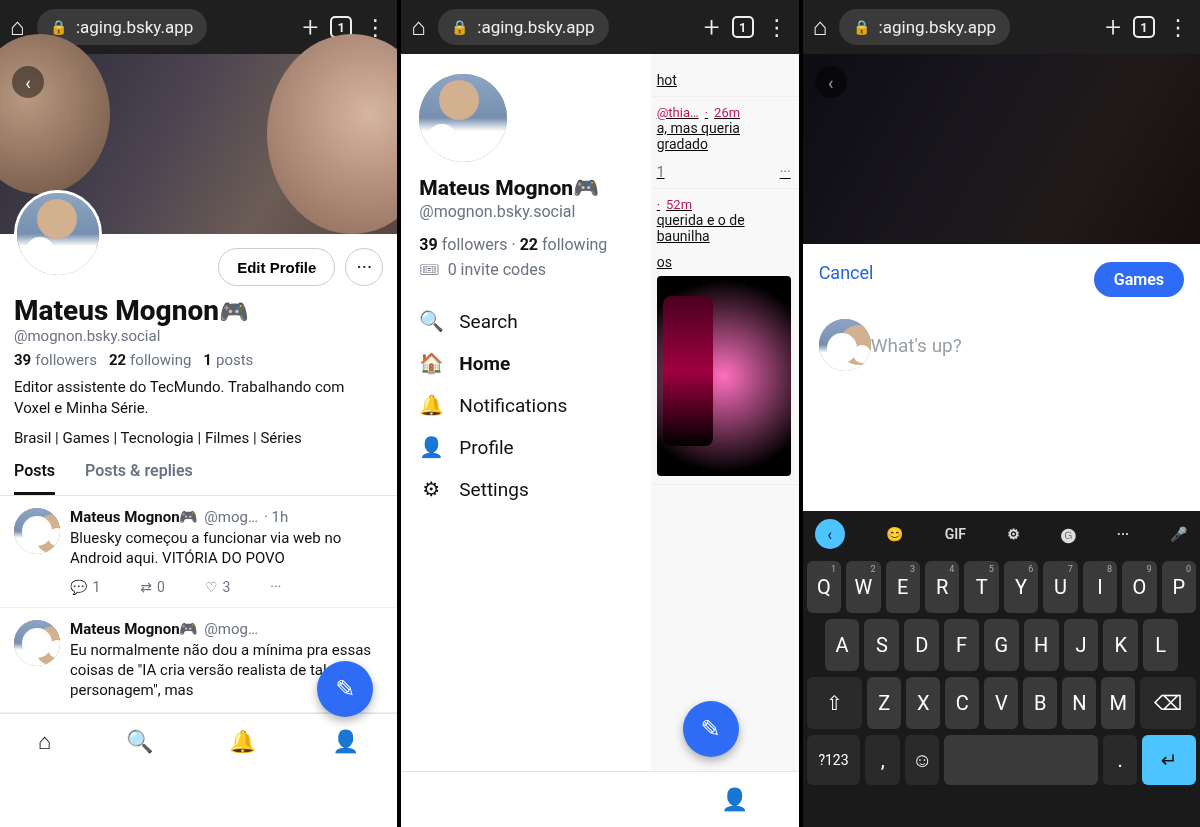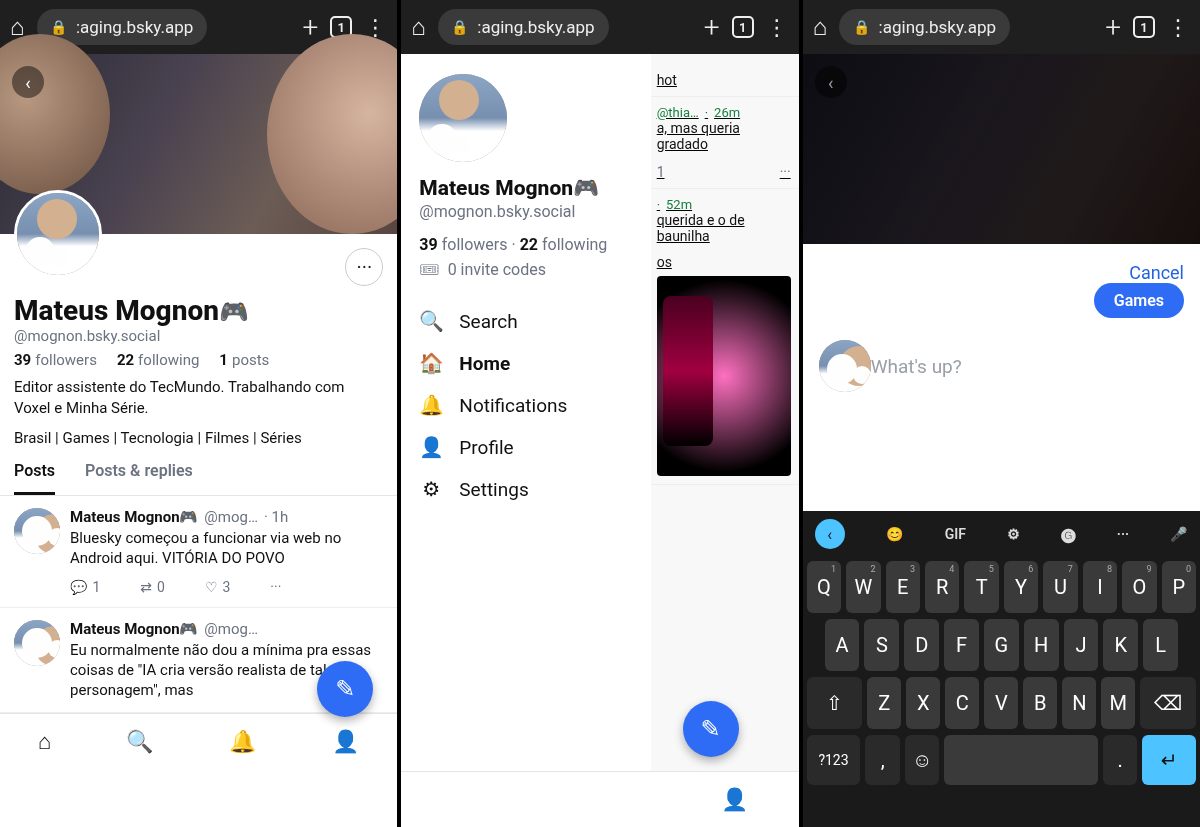--- a/index.html
+++ b/index.html
@@ -113,21 +113,21 @@
     border: 1px solid #ccc;
     border-radius: 50%;
     background: #fff;
     display:flex;align-items:center;justify-content:center;
     font-size: 20px; color:#222;
   }
   .profile-name-row { padding: 8px 14px 0; }
   .profile-name { font-size: 28px; font-weight: 800; color: #111; }
   .ctl { font-size: 24px; }
   .handle { color: #6b7280; font-size: 15px; padding: 0 14px; }
-  .stats { display: flex; gap: 20px; padding: 6px 14px 0; font-size: 15px; color:#6b7280; }
+  .stats { display: flex; gap: 12px; padding: 6px 14px 0; font-size: 15px; color:#6b7280; }
   .stats b { color: #111; font-weight: 700; margin-right: 4px; }
   .bio { padding: 8px 14px 0; font-size: 15px; color:#111; line-height: 1.4; }
   .bio-tags { padding: 10px 14px 0; font-size: 15px; color:#111; }
   .tabs { display: flex; gap: 30px; padding: 14px 14px 0; border-bottom: 1px solid #e5e5e5; }
   .tab { padding-bottom: 12px; color:#6b7280; font-size: 16px; font-weight:600; }
   .tab.active { color:#111; border-bottom: 3px solid #111; }
 
   .post { display: flex; gap: 10px; padding: 12px 14px; border-bottom:1px solid #eee; }
   .post-avatar { width:46px; height:46px; border-radius:50%; background:#888; flex-shrink:0; overflow:hidden; }
   .post-body { flex:1; min-width:0; }
@@ -163,21 +163,21 @@
   
   .pane2-bg {
     position:absolute; inset:54px 0 0 0;
     background: #fff;
   }
   .feed-under {
     position:absolute; right:0; top:0; width: 150px; bottom:0;
     background:#f8f8f8; padding-top:10px;text-decoration:underline;
   }
   .feed-under .fu-item { padding:8px; border-bottom:1px solid #eee; font-size:14px; color:#111; }
-  .fu-meta { color:#15803d; font-size:13px; display:flex; gap:6px; }
+  .fu-meta { color:#be185d; font-size:13px; display:flex; gap:6px; }
   .fu-img { height:200px; background: radial-gradient(circle at 50% 50%, #ff70c0, #000 80%); border-radius:4px; margin-top:6px; position:relative; }
   .fu-img::before { content:''; position:absolute; left:6px; top:20px; width:50px; height:150px; background: linear-gradient(180deg,#4a0020,#a00040, #000); border-radius:8px; }
   .fu-dots { color:#6b7280; }
 
   .drawer {
     position:absolute; left:0; top:0; bottom:0; width: 250px;
     background:#fff;
     padding: 20px 18px 16px;
     display:flex; flex-direction:column;
   }
@@ -211,21 +211,21 @@
     background: linear-gradient(120deg, #151520 0%, #2a2530 40%, #352a2a 70%, #251815 100%);
     position:relative;
     filter: brightness(0.6);
   }
   .pane3-darkbg .back-btn { top:12px; left:12px; }
   .sheet {
     position:absolute; top:190px; left:0; right:0;
     background:#fff; border-radius: 10px 10px 0 0;
     padding: 18px 16px;
   }
-  .sheet-bar { display:flex; justify-content:space-between; align-items:flex-end;flex-direction:column; }
+  .sheet-bar { display:flex; justify-content:space-between; align-items:flex-start; }
   .cancel { color:#2463e0; font-size:18px; }
   .post-btn {
     background:#2e6cf6; color:#fff; border-radius:20px;
     padding:8px 20px; font-size:16px; font-weight:600;
   }
   .compose-row { display:flex; gap:0; margin-top:22px; align-items:center; }
   .compose-avatar { width:52px;height:52px;border-radius:50%;overflow:hidden;background:#888; }
   .compose-ph { color:#9aa0a6; font-size:19px; }
 
   .keyboard {
@@ -272,20 +272,21 @@
   <div class="profile-header">
     <div class="illus-circle c1"></div>
     <div class="illus-circle c2"></div>
     <div class="back-btn">‹</div>
     <div class="avatar">
         <div class="avatar-ill"></div>
       </div>
   </div>
 
   <div class="profile-actions">
+    <button class="edit-profile-btn">Edit Profile</button>
     <div class="more-btn">···</div>
   </div>
 
   <div class="profile-name-row">
     <span class="profile-name"><span>Mateus Mognon</span><span class="ctl">🎮</span></span>
   </div>
   <div class="handle">@mognon.bsky.social</div>
 
   <div class="stats">
     <span><b>39</b><span>followers</span></span>

